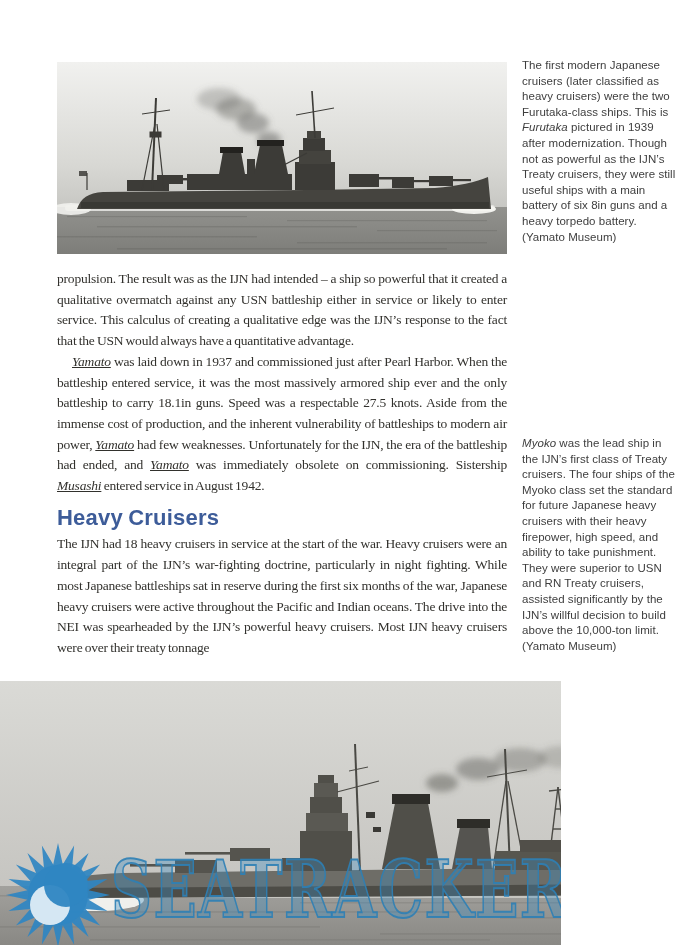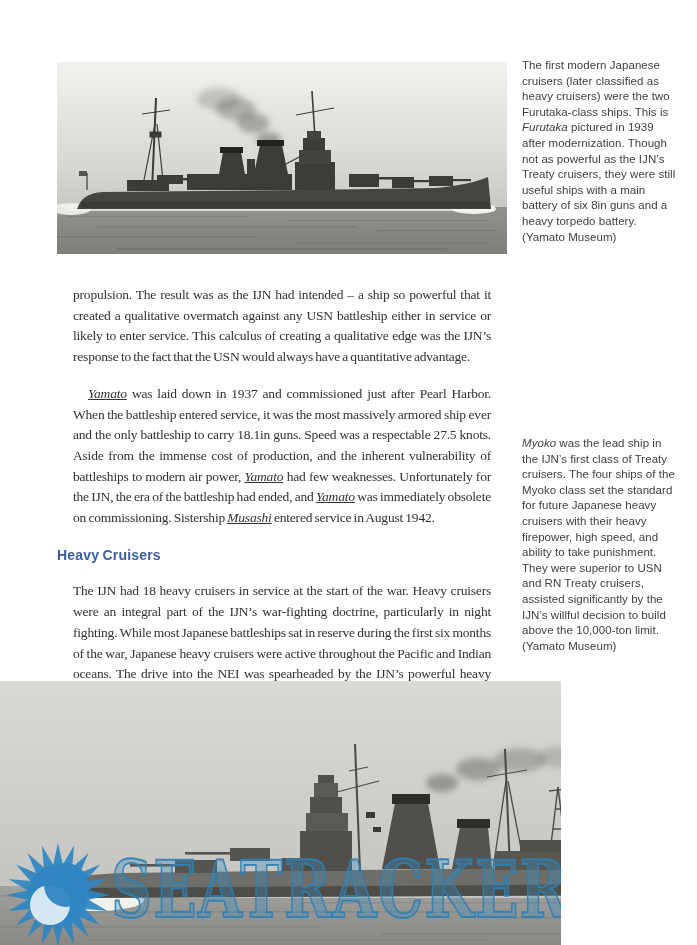--- a/index.html
+++ b/index.html
@@ -14,24 +14,24 @@
   #photo-bottom{left:0;top:681px;width:561px;height:264px;}
   .caption{position:absolute;left:522px;width:158px;
            font-family:"Liberation Sans",sans-serif;font-size:11.5px;line-height:15.6px;
            color:var(--caption-text);letter-spacing:.05px;}
   .caption i{font-style:italic;text-align:center;}
   #caption-furutaka{top:58px;}
   #caption-myoko{top:436px;}
   .bodycol{position:absolute;left:57px;top:269px;width:450px;
            font-size:13.5px;line-height:20.7px;text-align:justify;
            color:var(--body-text);letter-spacing:-0.2px;word-spacing:-0.9px;}
-  .bodycol p{margin:16px;}
+  .bodycol p{margin:0;}
   .bodycol p.indent{text-indent:15px;}
   .bodycol i{font-style:italic;text-decoration:underline;}
-  h2.section{font-family:"Liberation Sans",sans-serif;font-size:14px;font-weight:700;
+  h2.section{font-family:"Liberation Sans",sans-serif;font-size:22px;font-weight:700;
              color:var(--heading);margin:11px 0 6px 0;letter-spacing:.2px;text-align:left;}
 </style>
 </head>
 <body>
 
 <div class="page">
 
   <div class="photo" id="photo-top" title="Heavy cruiser Furutaka underway, 1939">
     <svg width="450" height="192" viewBox="0 0 450 192">
       <defs>

